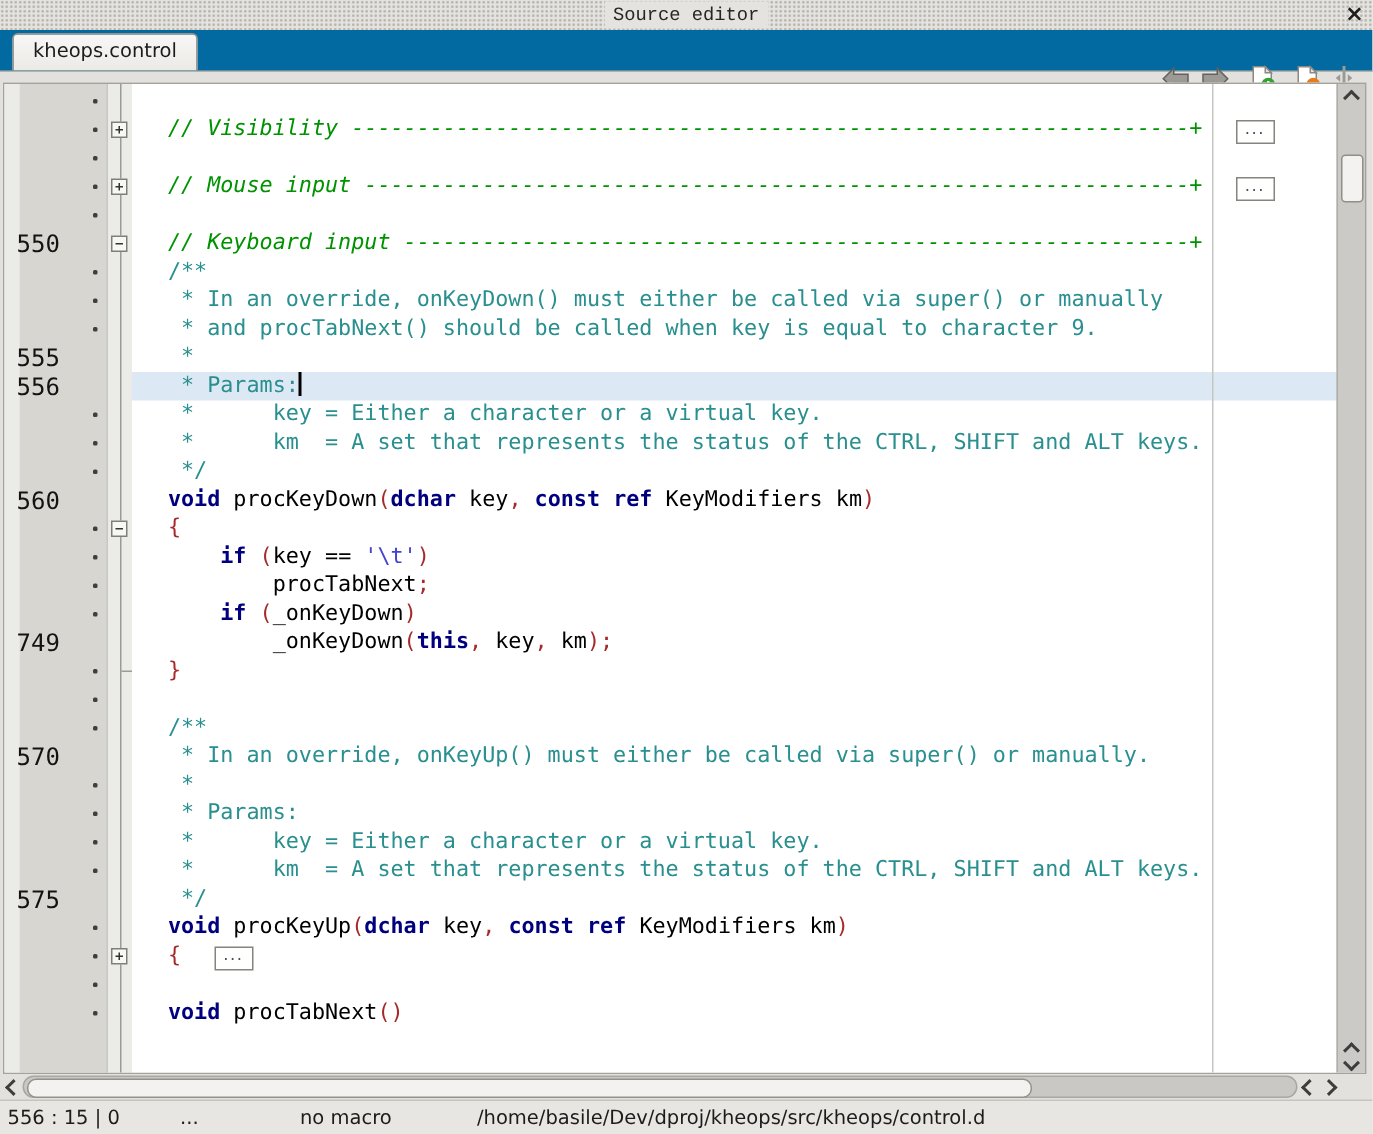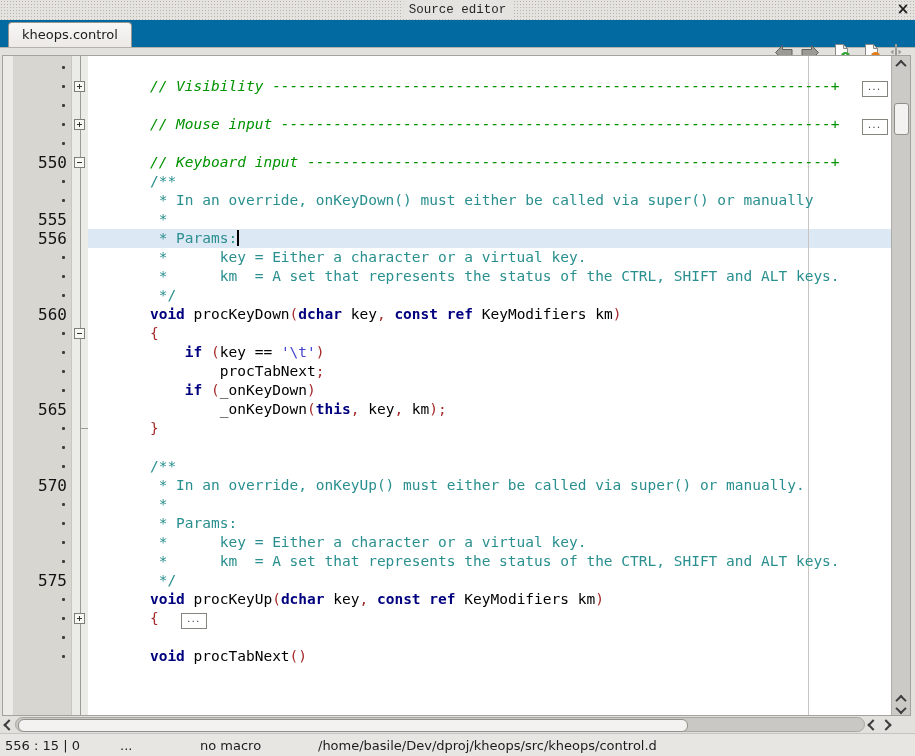--- a/index.html
+++ b/index.html
@@ -29,29 +29,29 @@
   .col-strip{position:absolute;left:0;top:0;bottom:0;width:10px;background:#ebebe7;}
   .col-nums{position:absolute;left:10px;top:0;bottom:0;width:58px;background:#d7d6d1;
     border-right:1px solid #c8c7c1;}
   .col-fold{position:absolute;left:69px;top:0;bottom:0;width:16px;background:#ebebe7;}
   .fold-line{position:absolute;left:77px;top:0;bottom:0;width:1px;background:#9c9b95;}
   .code-bg{position:absolute;left:85px;right:18px;top:0;bottom:0;background:#ffffff;}
   .rows{position:absolute;inset:0;padding-top:2px;z-index:1;}
   .ruler{position:absolute;left:805px;top:0;bottom:0;width:1px;background:#c6c5c1;z-index:2;}
   .row{position:relative;height:19px;width:889px;}
   .hl{position:absolute;left:85px;right:0;top:0;bottom:0;background:var(--current_line_bg,#dce8f4);}
-  .num{position:absolute;left:8px;width:56px;top:0;height:19px;text-align:right;
+  .num{position:absolute;left:8px;width:56px;top:0;height:19px;
     font:16px/19px "DejaVu Sans Mono","Liberation Mono",monospace;color:#131313;}
   .ldot{position:absolute;left:59px;top:8px;width:3px;height:3px;background:#3f3f3f;border-radius:1px;}
   .fbox{position:absolute;left:71px;top:4px;width:11px;height:11px;background:#f7f7f4;
     border:1px solid #7f7e79;box-sizing:border-box;z-index:4;}
   .fbox::before{content:"";position:absolute;left:2px;right:2px;top:4px;height:1px;background:#333;}
   .fbox.plus::after{content:"";position:absolute;top:2px;bottom:2px;left:4px;width:1px;background:#333;}
   .ftick{position:absolute;left:78px;top:9px;width:7px;height:1px;background:#9c9b95;}
-  .codeln{position:relative;margin-left:112px;height:19px;white-space:pre;z-index:3;
+  .codeln{position:relative;margin-left:74px;height:19px;white-space:pre;z-index:3;
     font:14.5px/19px "DejaVu Sans Mono","Liberation Mono",monospace;color:#000;}
   .tk-c{color:var(--comment,#009300);font-style:italic;}
   .tk-d{color:var(--ddoc,#2a8f8f);}
   .tk-k{color:var(--keyword,#00007f);font-weight:bold;}
   .tk-s{color:var(--symbol,#a52a2a);}
   .tk-t{color:var(--string,#4343cd);}
   .tk-i{color:#000;}
   .caret{display:inline-block;width:2px;height:16px;background:#000;vertical-align:-3px;}
   .ebox{display:inline-block;margin-left:22px;min-width:16px;height:14px;border:1px solid #85847f;
     background:#fff;color:#4d4d4d;font:11px/10px "DejaVu Sans",sans-serif;letter-spacing:1px;
@@ -183,20 +183,24 @@
         </div>
         <div class="row">
           <div class="ldot"></div>
           <div class="codeln"><span class="tk-d">    /**</span></div>
         </div>
         <div class="row">
           <div class="ldot"></div>
           <div class="codeln"><span class="tk-d">     * In an override, onKeyDown() must either be called via super() or manually</span></div>
         </div>
         <div class="row">
+          <div class="ldot"></div>
+          <div class="codeln"><span class="tk-d">     * and procTabNext() should be called when key is equal to character 9.</span></div>
+        </div>
+        <div class="row">
           <div class="num">555</div>
           <div class="codeln"><span class="tk-d">     *</span></div>
         </div>
         <div class="row">
           <div class="hl"></div>
           <div class="num">556</div>
           <div class="codeln"><span class="tk-d">     * Params:</span><span class="caret"></span></div>
         </div>
         <div class="row">
           <div class="ldot"></div>
@@ -225,21 +229,21 @@
         </div>
         <div class="row">
           <div class="ldot"></div>
           <div class="codeln"><span class="tk-i">            procTabNext</span><span class="tk-s">;</span></div>
         </div>
         <div class="row">
           <div class="ldot"></div>
           <div class="codeln"><span class="tk-i">        </span><span class="tk-k">if</span><span class="tk-i"> </span><span class="tk-s">(</span><span class="tk-i">_onKeyDown</span><span class="tk-s">)</span></div>
         </div>
         <div class="row">
-          <div class="num">565</div>
+          <div class="num">749</div>
           <div class="codeln"><span class="tk-i">            _onKeyDown</span><span class="tk-s">(</span><span class="tk-k">this</span><span class="tk-s">,</span><span class="tk-i"> key</span><span class="tk-s">,</span><span class="tk-i"> km</span><span class="tk-s">);</span></div>
         </div>
         <div class="row">
           <div class="ldot"></div>
           <div class="ftick"></div>
           <div class="codeln"><span class="tk-i">    </span><span class="tk-s">}</span></div>
         </div>
         <div class="row">
           <div class="ldot"></div>
           <div class="codeln"></div>

